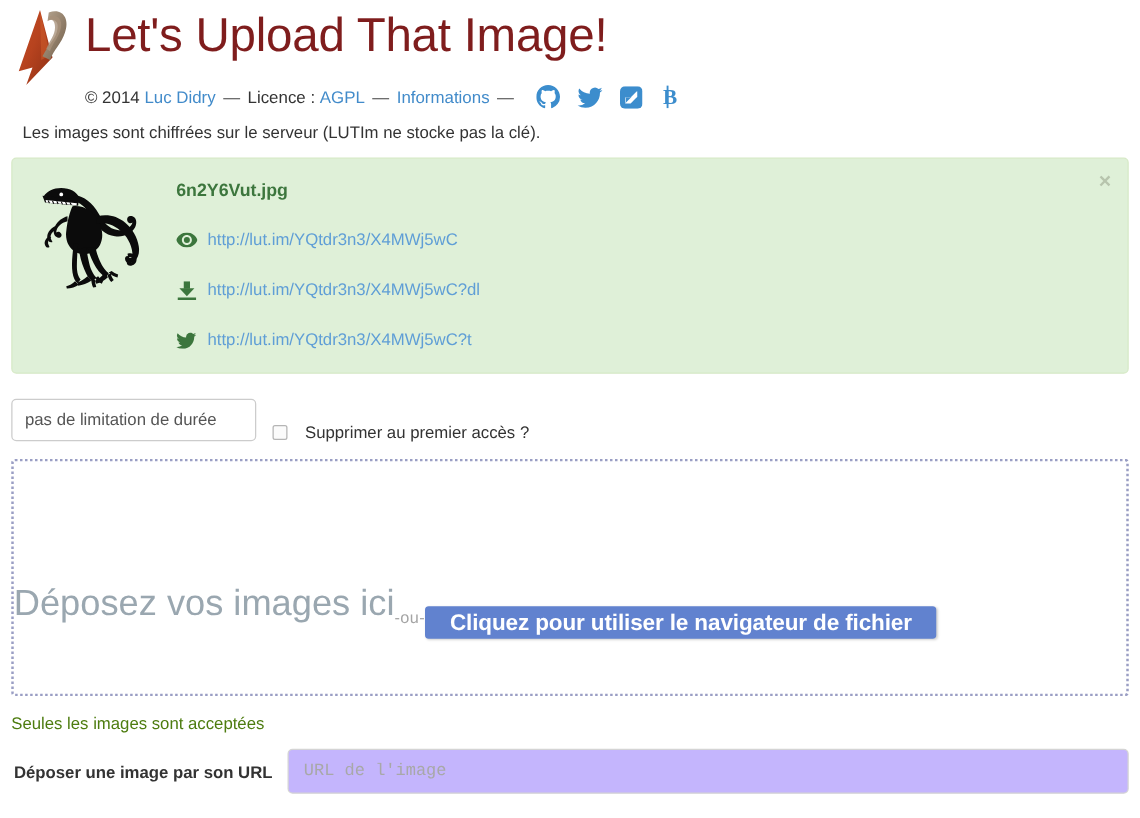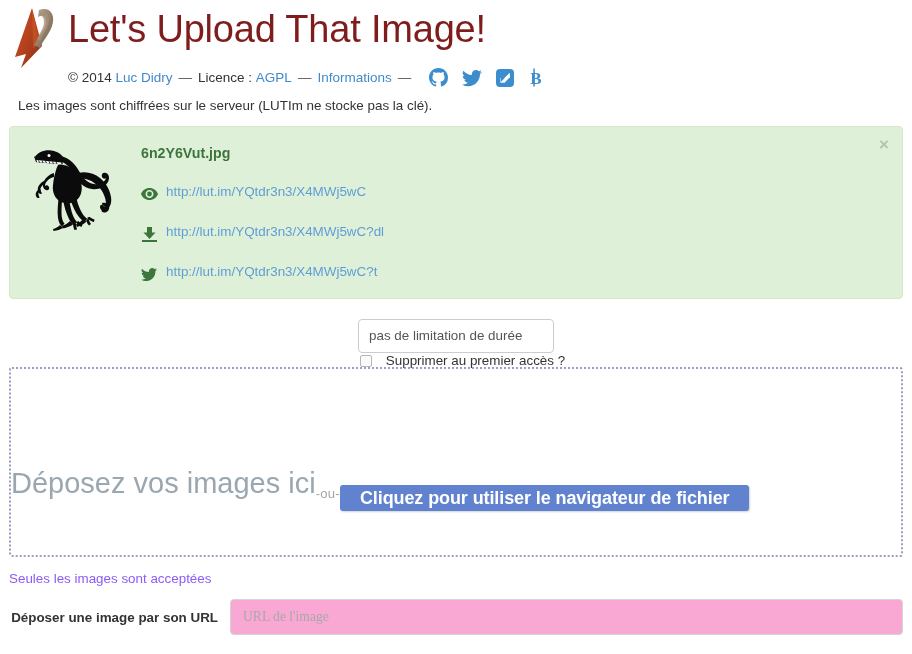--- a/index.html
+++ b/index.html
@@ -73,21 +73,21 @@
   .card-body { padding-top: 3px; }
   .filename {
     font-size: 14.2px;
     font-weight: bold;
     color: #3c763d;
     margin: 0 0 10px 1px;
     line-height: 18px;
   }
   .link-row {
     display: flex;
-    align-items: flex-end;
+    align-items: center;
     height: 20px;
     margin-bottom: 0px;
     margin-top: 20px;
   }
   .link-icon {
     width: 18px; height: 16px;
     flex: 0 0 auto;
     margin-right: 8px;
     display: flex; align-items: center; justify-content: center;
     color: #3c763d;
@@ -106,24 +106,23 @@
     color: #b7c4ad;
     font-weight: bold;
     background: none; border: 0; padding: 0;
     cursor: pointer;
     font-family: "Liberation Sans", sans-serif;
   }
 
   
   .options-row {
     display: flex;
-    align-items: center;
+    align-items: flex-end;
     margin: 20px 9px 0 9px;
     height: 34px;
-    flex-direction: column;
   }
   .delay-select {
     width: 196px; height: 34px;
     border: 1px solid #cccccc;
     border-radius: 4px;
     background: #ffffff;
     font-size: 13.4px;
     color: #555555;
     padding: 0 10px;
     line-height: 32px;
@@ -184,21 +183,21 @@
     line-height: 26px;
     cursor: pointer;
     font-family: "Liberation Sans", sans-serif;
     box-shadow: 1px 1px 2px rgba(0,0,0,0.18);
     letter-spacing: -0.1px;
   }
 
   .accepted-note {
     margin: 14px 9px 0 9px;
     font-size: 13.4px;
-    color: #8b5cf6;
+    color: #4d7c0f;
   }
 
   
   .url-form {
     margin: 13px 9px 0 9px;
     display: flex;
     align-items: flex-start;
   }
   .url-label {
     width: 221px;
@@ -209,25 +208,25 @@
     color: #333333;
     line-height: 19px;
     padding-top: 9px;
     padding-right: 12px;
   }
   .url-input {
     flex: 1 1 auto;
     height: 36px;
     border: 1px solid #d4d4d4;
     border-radius: 4px;
-    background: #f9a8d4;
+    background: #c4b5fd;
     font-size: 13.6px;
     color: #555555;
     padding: 5px 12px;
-    font-family: Liberation Serif, serif;
+    font-family: Liberation Mono, monospace;
     outline: none;
   }
   .url-input::placeholder { color: #a8a8a8; }
 
   .submit-row {
     display: flex;
     justify-content: flex-end;
     margin: 24px 9px 0 9px;
   }
   .submit-btn {

